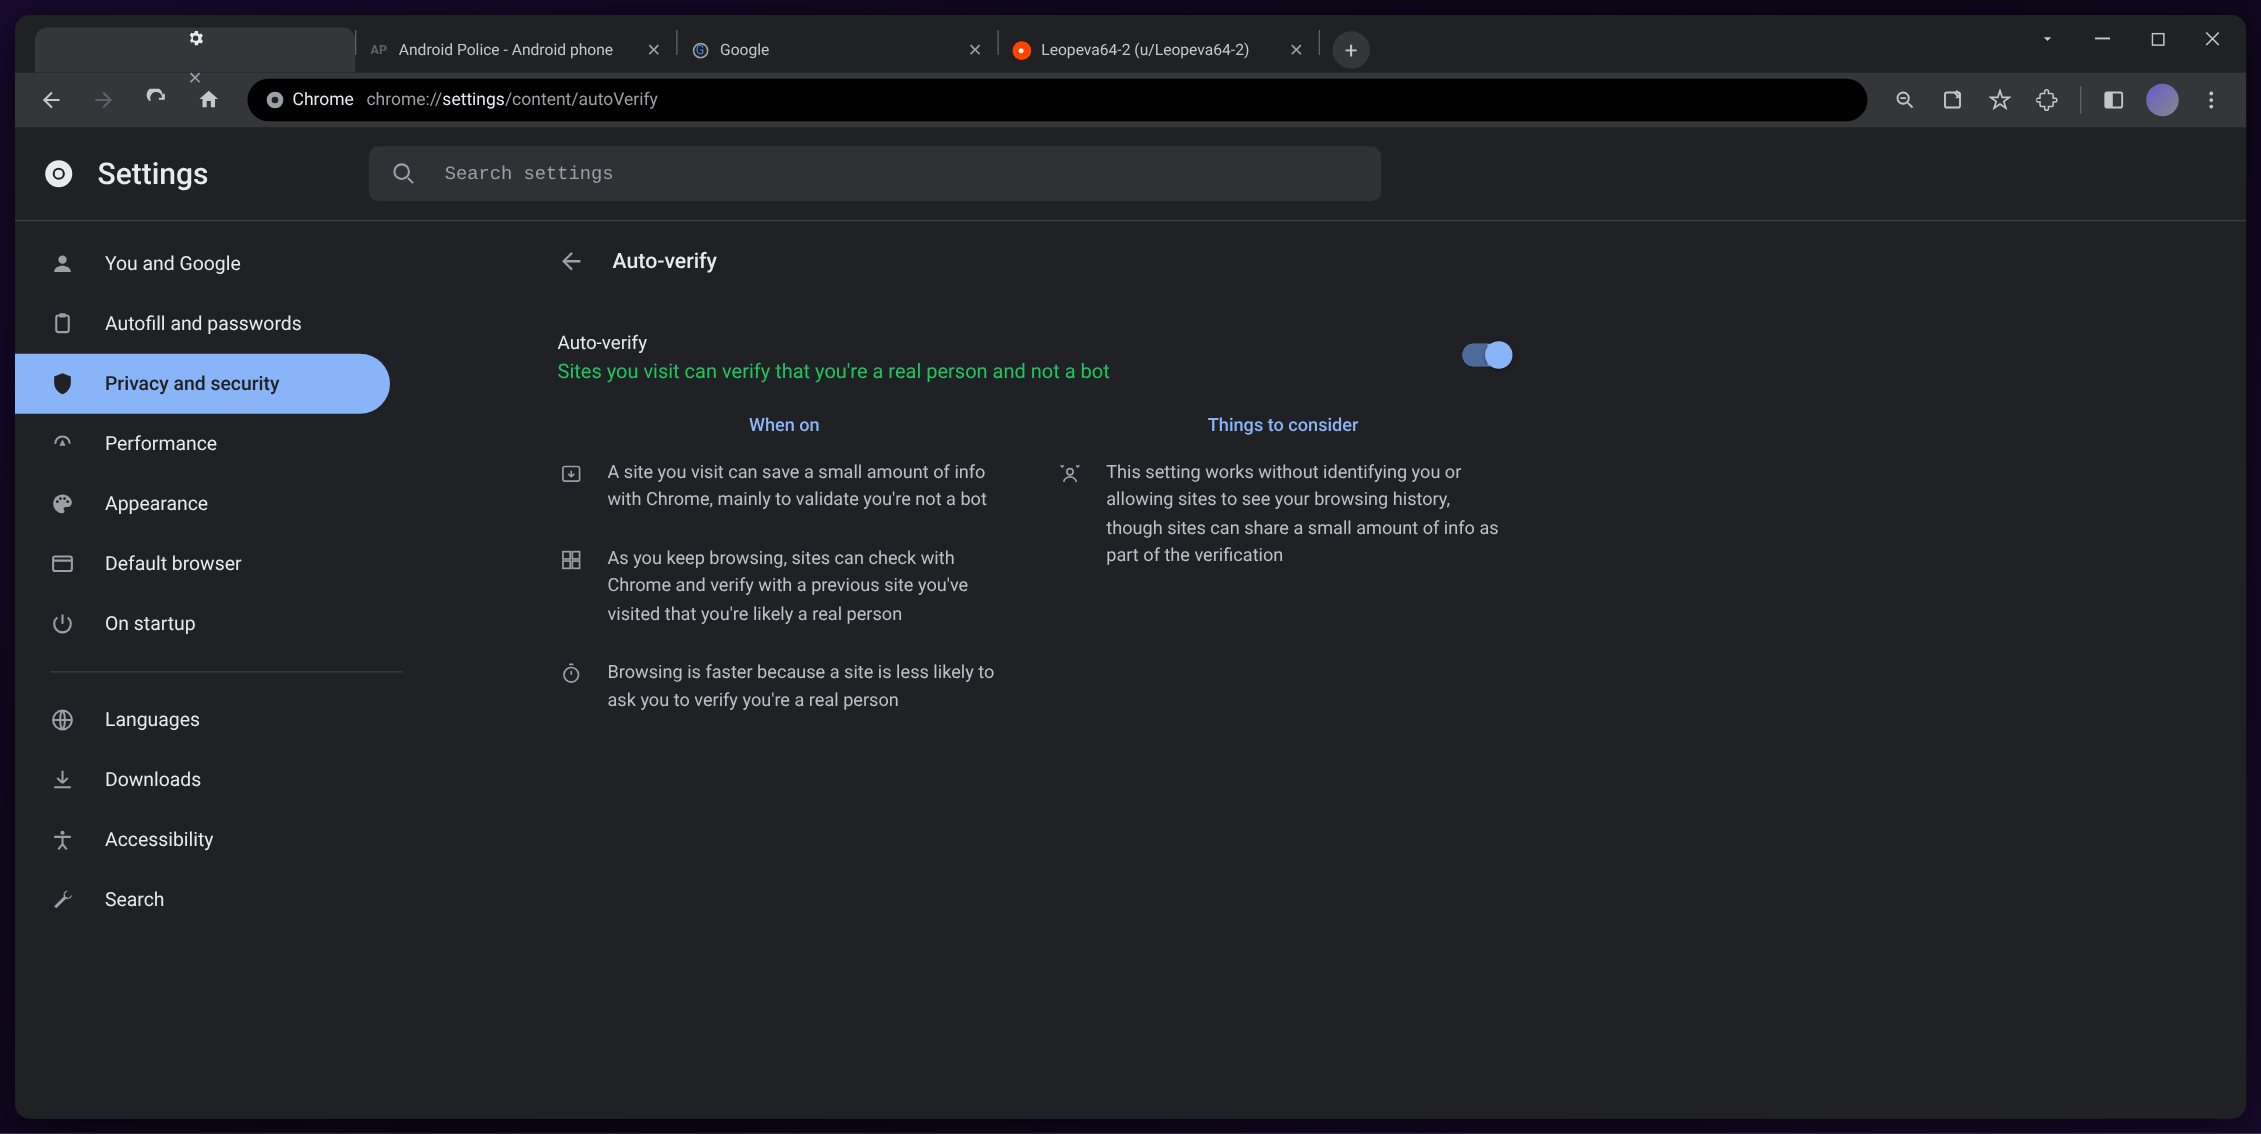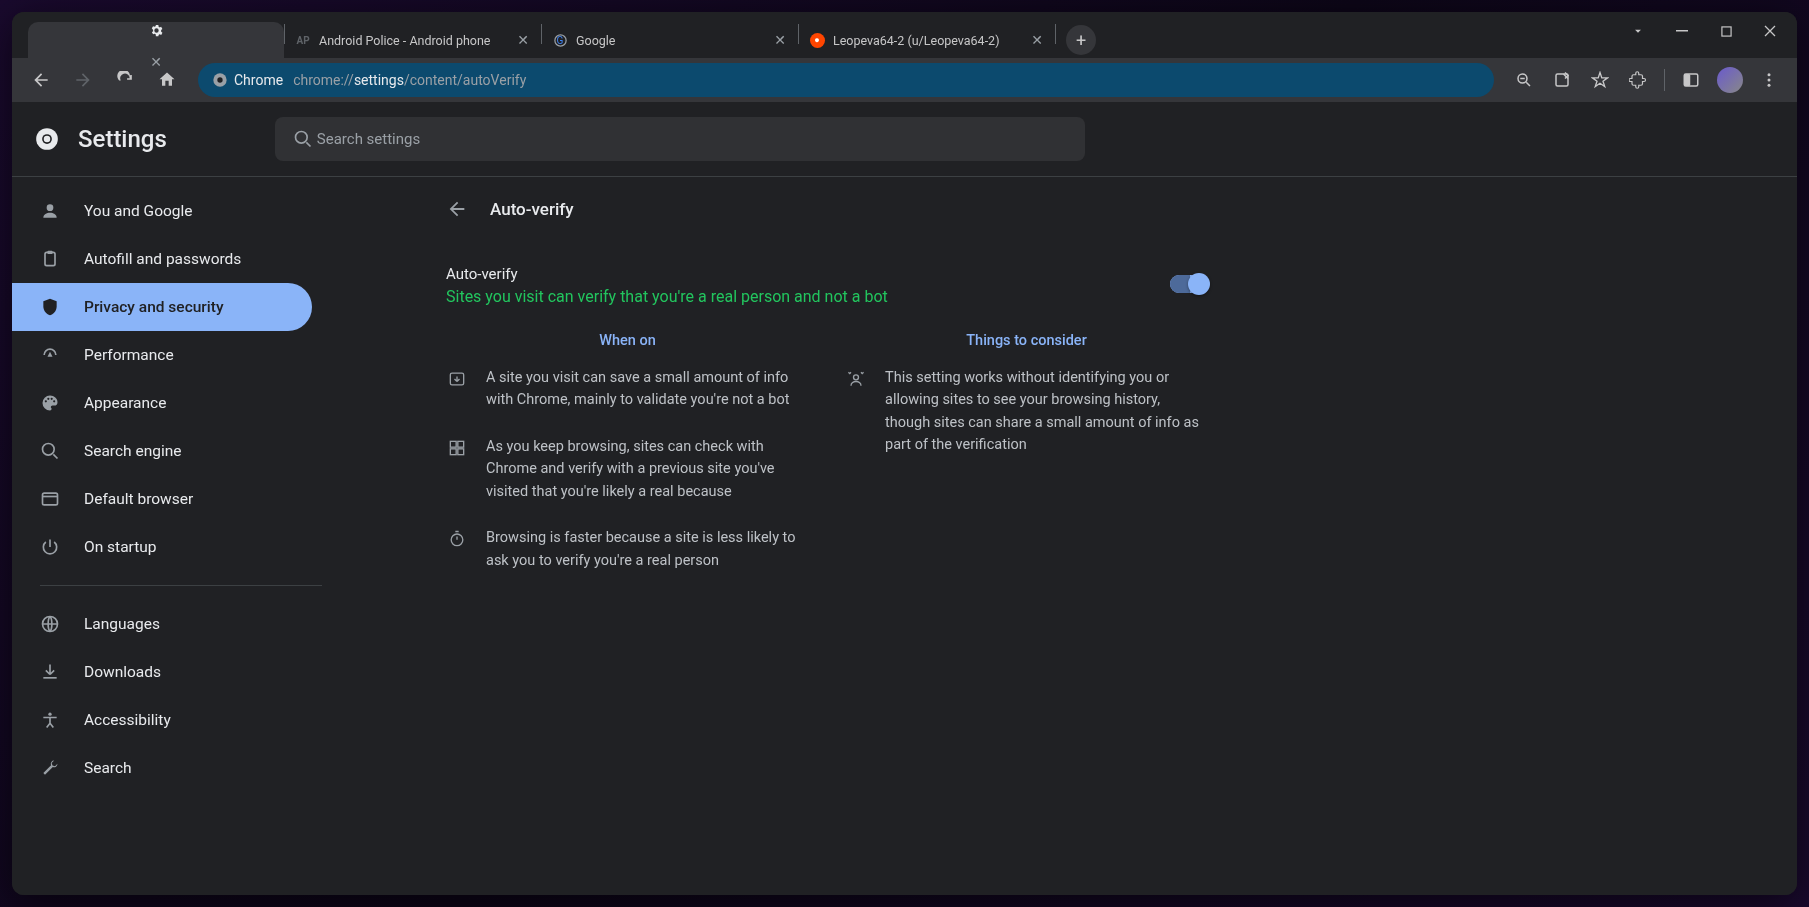--- a/index.html
+++ b/index.html
@@ -75,43 +75,43 @@
   
   .toolbar-row {
     background:#35363a;height:44px;display:flex;align-items:center;padding:0 12px;gap:8px;
   }
   .nav-icon {
     width:34px;height:34px;border-radius:50%;display:flex;align-items:center;justify-content:center;
     color:#c7c7c8;cursor:pointer;font-size:18px;
   }
   .nav-icon.disabled{color:#5f6368;}
   .omnibox {
-    flex:1;height:34px;background:#0c4a6e;border-radius:17px;display:flex;align-items:center;
+    flex:1;height:34px;background:#000000;border-radius:17px;display:flex;align-items:center;
     padding:0 14px;gap:10px;font-size:14px;color:#9aa0a6;margin:0 6px;
   }
   .omnibox .chrome-badge{display:flex;align-items:center;gap:6px;color:#e8eaed;}
   .omnibox .url{color:#9aa0a6;}
   .omnibox .url .hl{color:#e8eaed;}
   .toolbar-actions{display:flex;align-items:center;gap:6px;}
   .toolbar-actions .nav-icon{width:32px;height:32px;font-size:17px;}
   .tb-sep{width:1px;height:22px;background:#5f6368;margin:0 4px;}
   .avatar{width:26px;height:26px;border-radius:50%;background:linear-gradient(135deg,#6a5acd,#888);margin:0 4px;}
   
   .app {
     flex:1;background:#202124;display:flex;flex-direction:column;overflow:hidden;
   }
   .app-header {
     height:74px;display:flex;align-items:center;padding:0 22px;gap:28px;
   }
   .app-logo{display:flex;align-items:center;gap:18px;}
   .app-logo svg{width:26px;height:26px;}
   .app-title{font-size:24px;font-weight:500;color:#e8eaed;}
   .search-box {
-    flex:0 0 auto;margin-left:80px;width:810px;height:44px;background:#303134;border-radius:8px;
-    display:flex;align-items:center;padding:0 18px;gap:4px;color:#9aa0a6;font-size:15px;
+    flex:0 0 auto;margin-left:100px;width:810px;height:44px;background:#303134;border-radius:8px;
+    display:flex;align-items:center;padding:0 18px;gap:23px;color:#9aa0a6;font-size:15px;font-family:Liberation Mono, monospace;
   }
   .app-body{flex:1;display:flex;overflow:hidden;border-top:1px solid #3c4043;}
   
   .sidebar{width:410px;padding:10px 0;overflow-y:auto;}
   .side-item{
     height:48px;display:flex;align-items:center;padding:0 28px;gap:24px;
     font-size:15.5px;color:#e8eaed;cursor:pointer;border-radius:0 24px 24px 0;
     margin-right:110px;
   }
   .side-item .mi{width:20px;color:#9aa0a6;display:flex;align-items:center;justify-content:center;}
@@ -352,29 +352,20 @@
           <span class="mi">
               <svg width="20" height="20" viewBox="0 0 24 24">
                 <path d="M12 3a9 9 0 100 18c1 0 2-1 2-2s-1-1-1-2 1-2 2-2h2a4 4 0 004-4c0-4.4-4-8-9-8z"></path>
                 <circle cx="7" cy="10" r="1.3" fill="#202124"></circle>
                 <circle cx="10" cy="7" r="1.3" fill="#202124"></circle>
                 <circle cx="14" cy="7" r="1.3" fill="#202124"></circle>
                 <circle cx="17" cy="10" r="1.3" fill="#202124"></circle>
               </svg>
             </span>
           <span>Appearance</span>
-        </div>
-        <div class="side-item">
-          <span class="mi">
-              <svg width="20" height="20" viewBox="0 0 24 24">
-                <circle cx="10" cy="10" r="7" fill="none" stroke="currentColor" stroke-width="2"></circle>
-                <path d="M16 16l5 5" stroke="currentColor" stroke-width="2"></path>
-              </svg>
-            </span>
-          <span>Search engine</span>
         </div>
         <div class="side-item">
           <span class="mi">
               <svg width="20" height="20" viewBox="0 0 24 24">
                 <rect x="3" y="5" width="18" height="14" rx="2" fill="none" stroke="currentColor" stroke-width="2"></rect>
                 <path d="M3 9h18" stroke="currentColor" stroke-width="2"></path>
               </svg>
             </span>
           <span>Default browser</span>
         </div>
@@ -460,21 +451,21 @@
               </div>
               <div class="bullet">
                 <span class="bi">
                     <svg width="20" height="20" viewBox="0 0 24 24">
                       <rect x="4" y="4" width="7" height="7" stroke="currentColor" stroke-width="1.6" fill="none"></rect>
                       <rect x="13" y="4" width="7" height="7" stroke="currentColor" stroke-width="1.6" fill="none"></rect>
                       <rect x="4" y="13" width="7" height="7" stroke="currentColor" stroke-width="1.6" fill="none"></rect>
                       <rect x="13" y="13" width="7" height="7" stroke="currentColor" stroke-width="1.6" fill="none"></rect>
                     </svg>
                   </span>
-                <span class="bt">As you keep browsing, sites can check with Chrome and verify with a previous site you've visited that you're likely a real because</span>
+                <span class="bt">As you keep browsing, sites can check with Chrome and verify with a previous site you've visited that you're likely a real person</span>
               </div>
               <div class="bullet">
                 <span class="bi">
                     <svg width="20" height="20" viewBox="0 0 24 24">
                       <circle cx="12" cy="13" r="7" fill="none" stroke="currentColor" stroke-width="1.6"></circle>
                       <path d="M12 9v4M10 3h4" stroke="currentColor" stroke-width="1.6"></path>
                     </svg>
                   </span>
                 <span class="bt">Browsing is faster because a site is less likely to ask you to verify you're a real person</span>
               </div>

